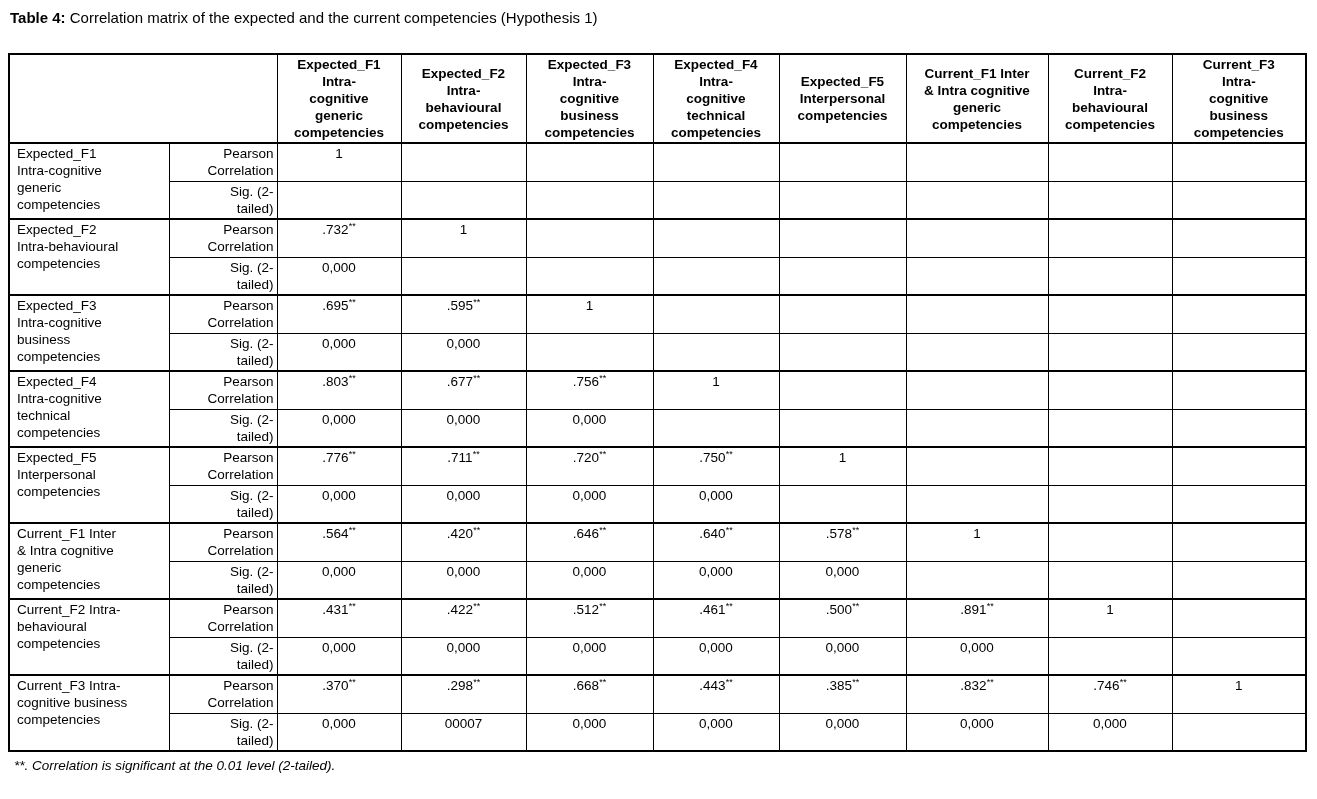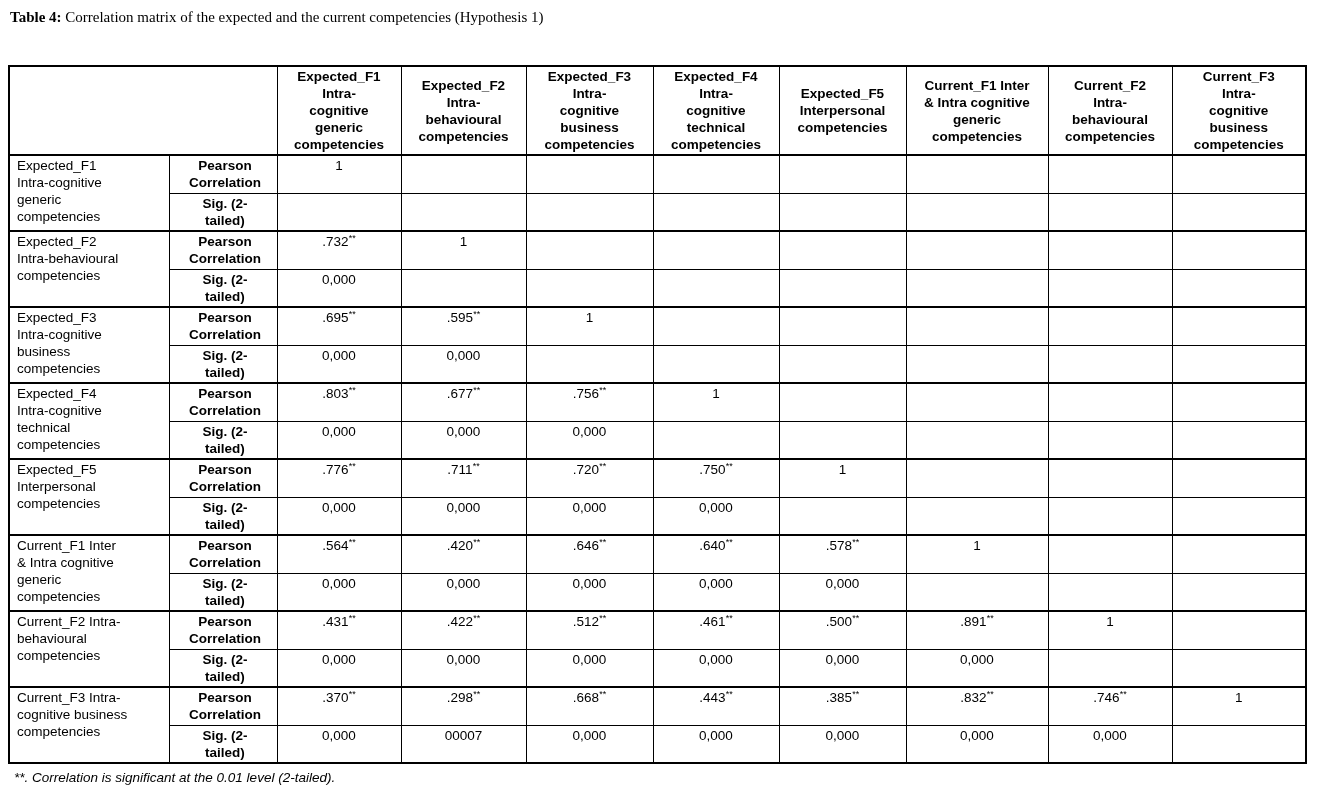--- a/index.html
+++ b/index.html
@@ -8,27 +8,26 @@
     width: 1317px; height: 799px;
     background: #ffffff; color: #000000;
     font-family: "Liberation Sans", sans-serif;
     overflow: hidden;
   }
   .page { position: relative; width: 1317px; height: 799px; }
   .caption {
     margin: 8px 8px 0 10px;
     font-size: 15px; line-height: 19px;
     font-weight: normal;
-    font-family: Liberation Serif, serif;
   }
   .caption strong { font-weight: bold; }
   table.corr {
     border-collapse: collapse;
     table-layout: fixed;
-    margin: 38px 0 0 8px;
+    margin: 26px 0 0 8px;
     border: 2px solid #000;
   }
   table.corr th, table.corr td {
     border: 1px solid #000;
     font-size: 13.5px;
     line-height: 17px;
     overflow: hidden;
   }
   thead tr { height: 87px; }
   thead th.colhead {
@@ -46,24 +45,23 @@
   tbody tr.row-pearson td { border-top: 2px solid #000; }
   td.rowlabel {
     vertical-align: top;
     text-align: left;
     padding: 1px 3px 1px 7px;
     white-space: pre-line;
     font-weight: normal;
   }
   td.statlabel {
     vertical-align: top;
-    text-align: center;
+    text-align: right;
     padding: 1px 3px 1px 7px;
     white-space: pre-line;
-    font-weight: bold;
   }
   td.val {
     vertical-align: top;
     text-align: center;
     padding: 1px 3px;
   }
   td.val sup {
     font-size: 9px;
     line-height: 0;
     vertical-align: super;

